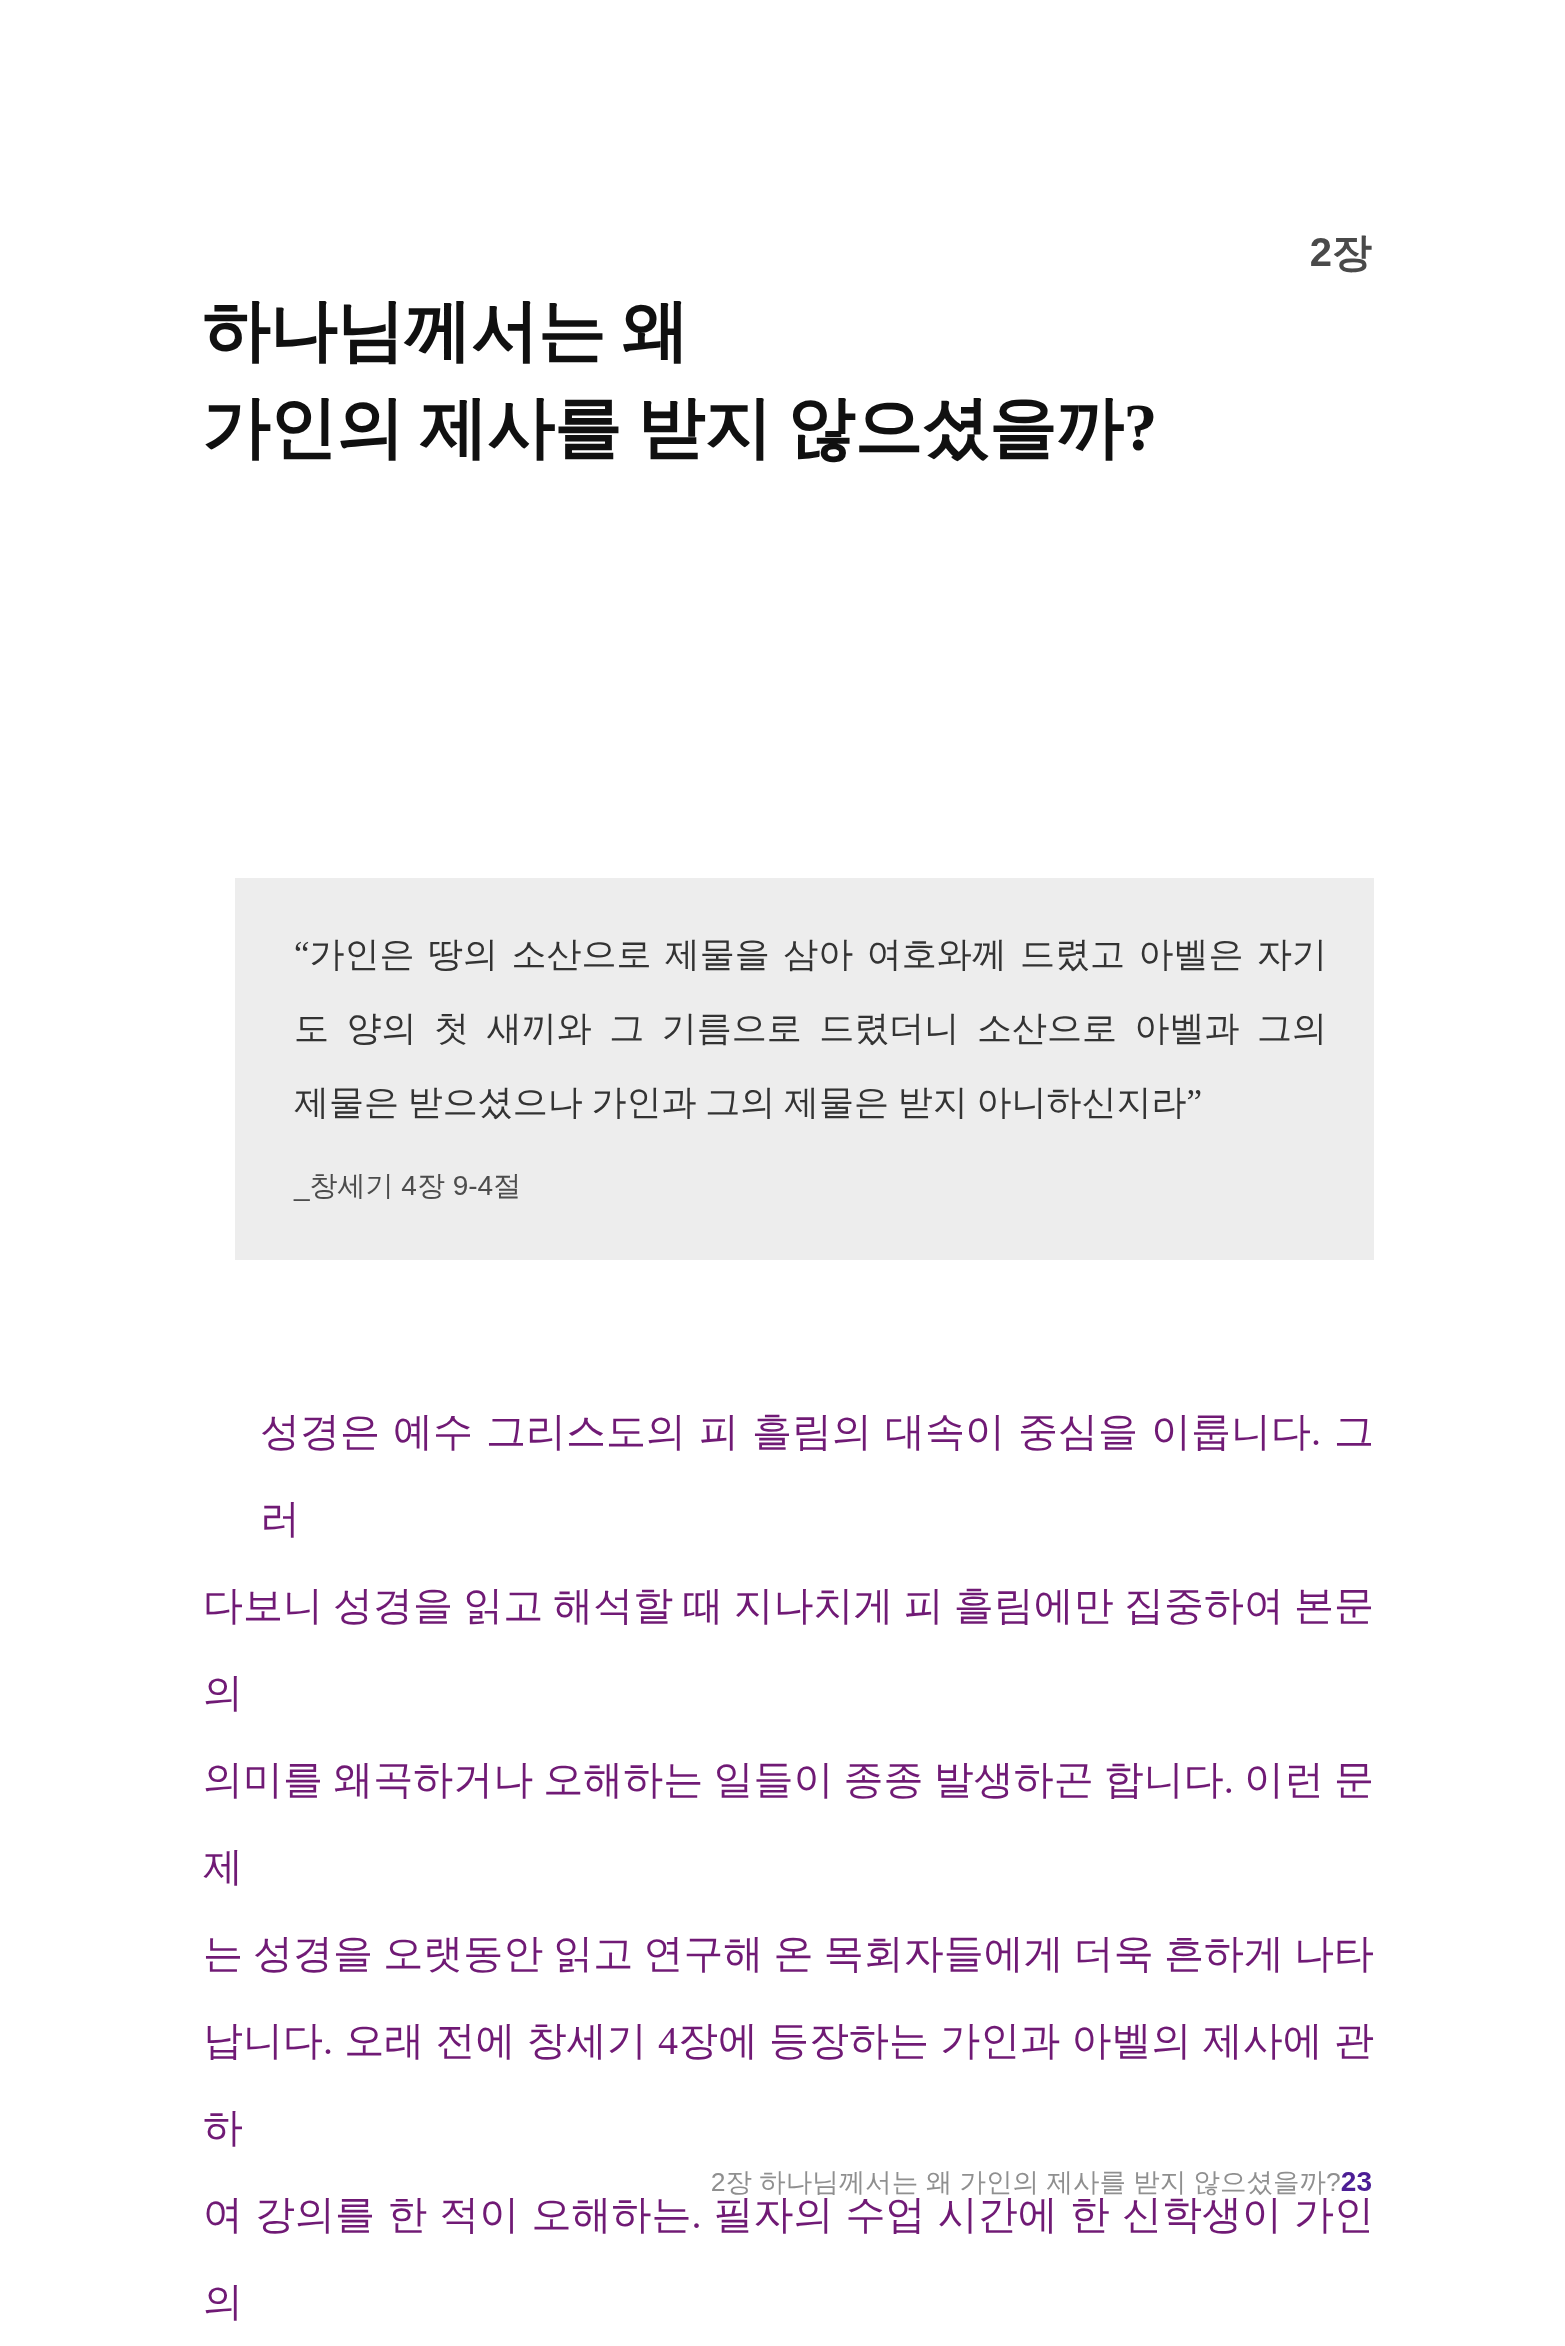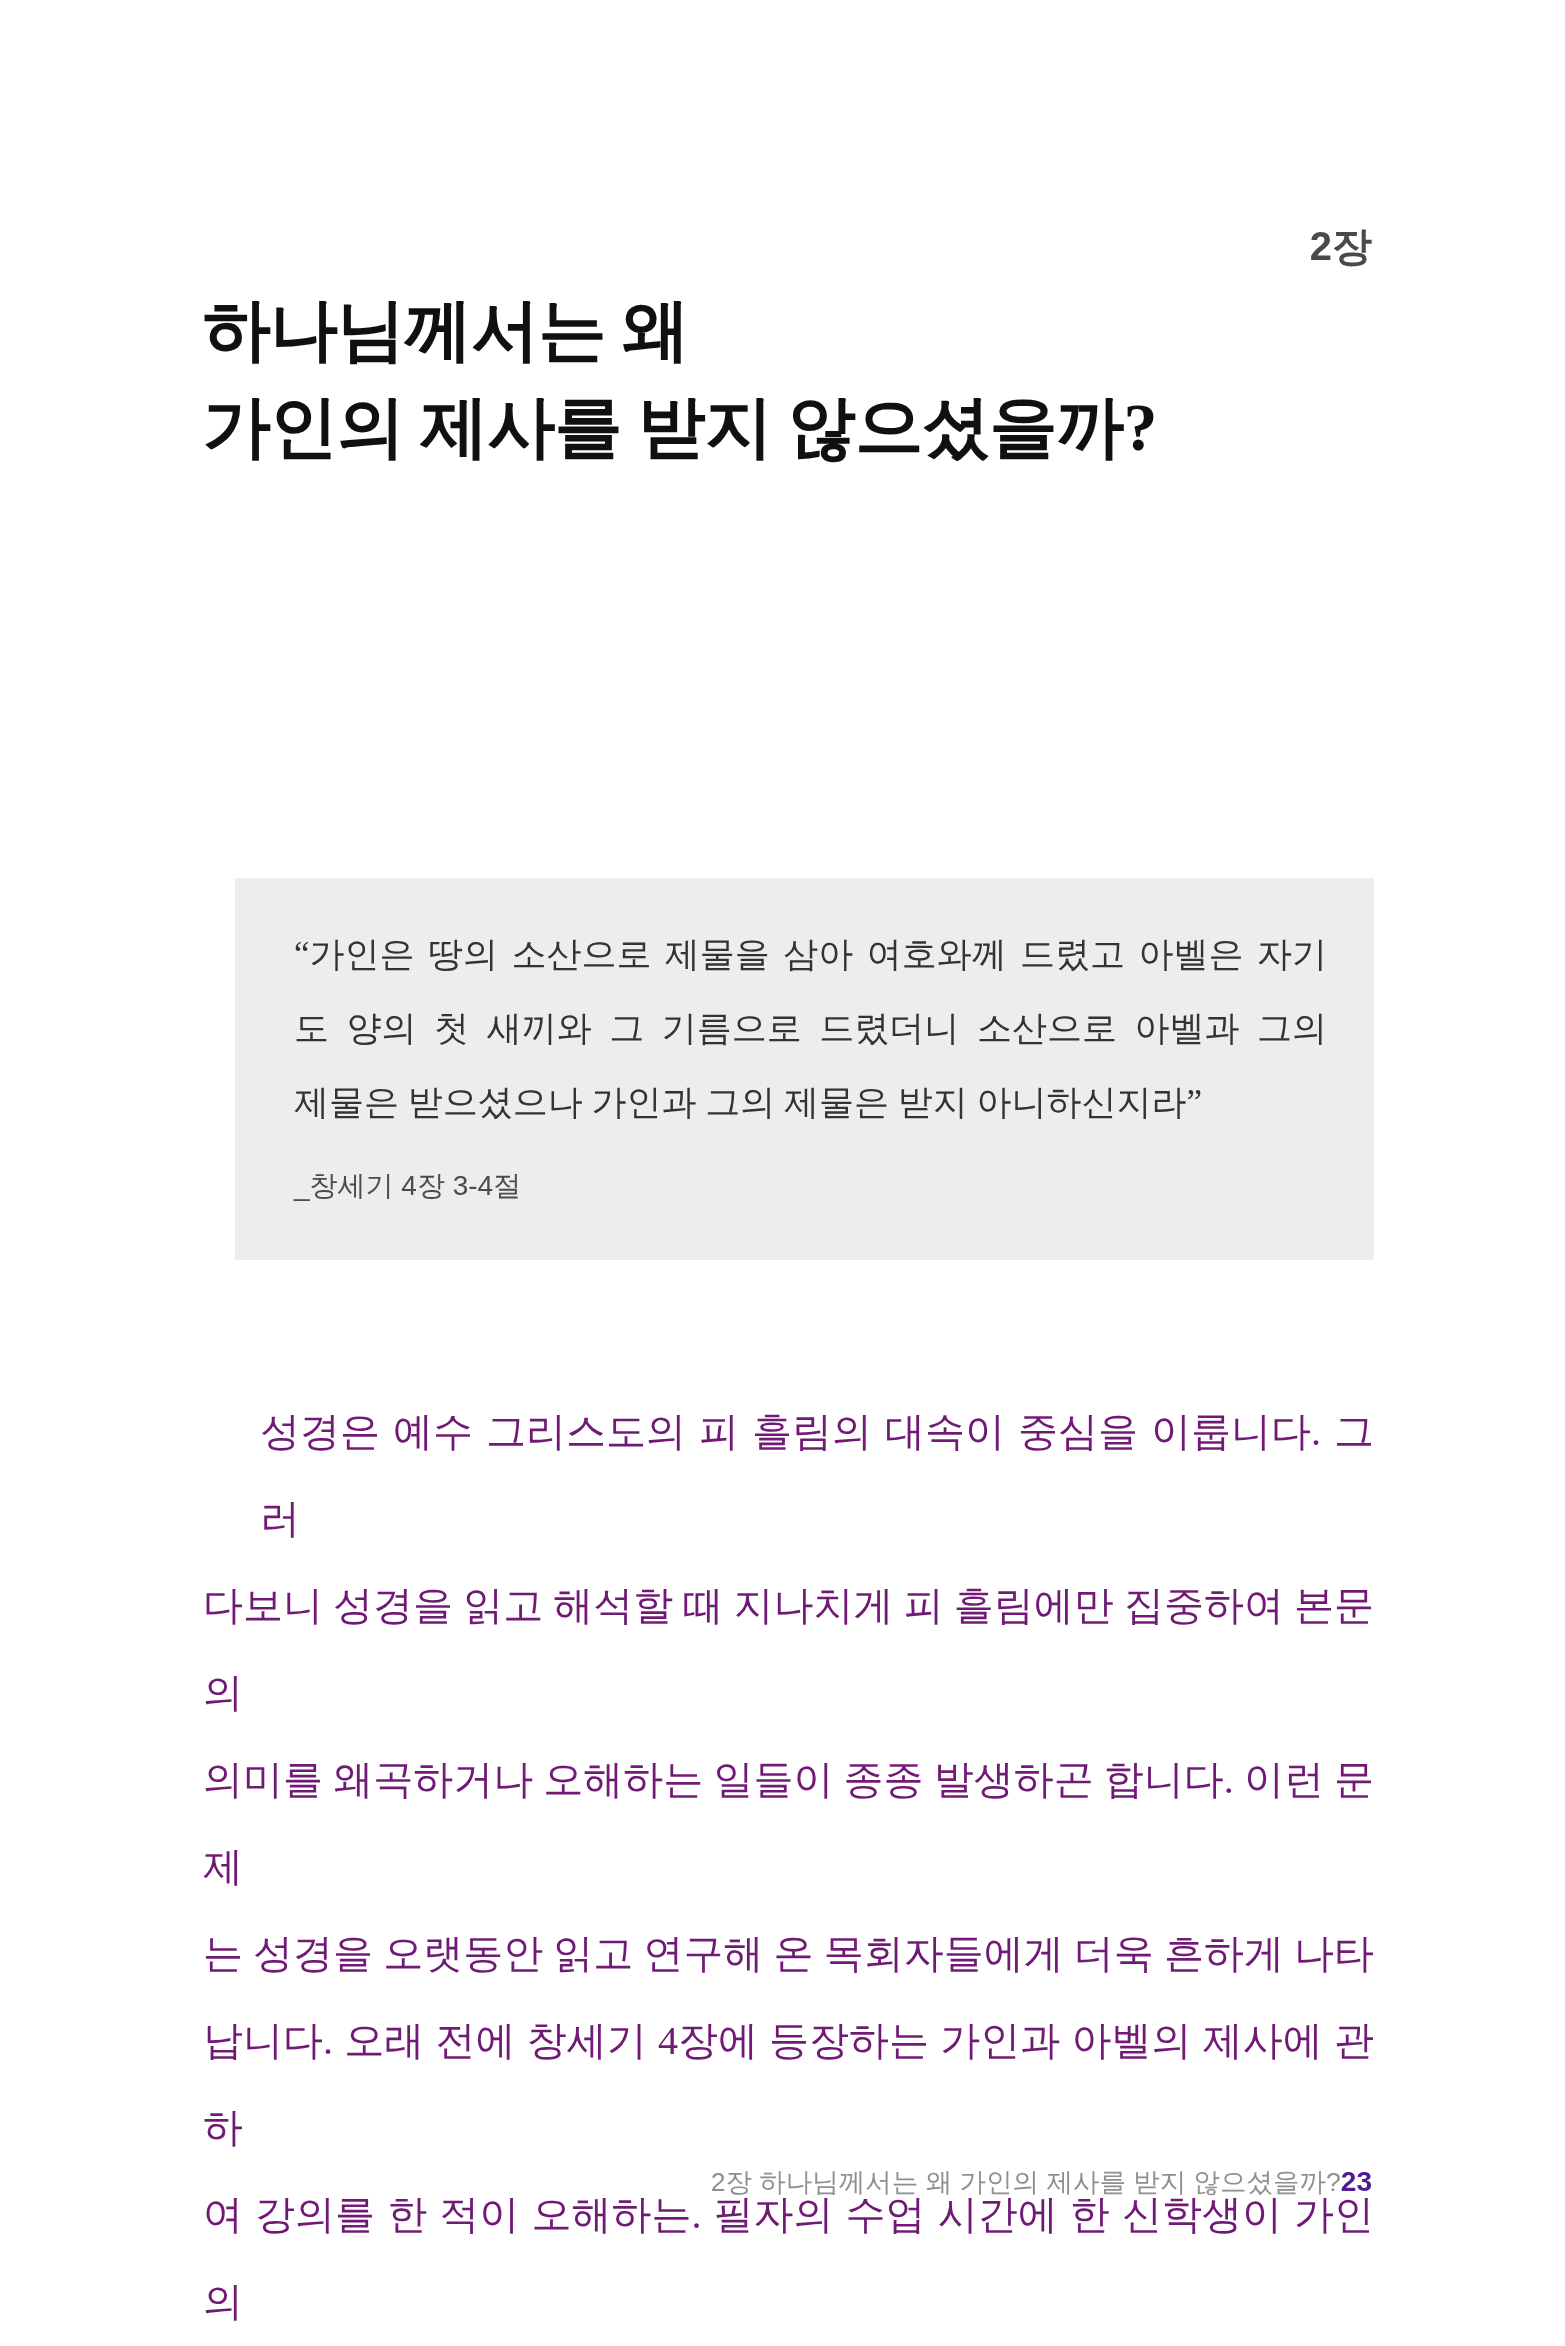--- a/index.html
+++ b/index.html
@@ -13,21 +13,21 @@
     height: 2347px;
     background: #ffffff;
     overflow: hidden;
     font-family: "Liberation Serif", serif;
     color: #1f1f1f;
   }
 
   
   .chapter-label {
     position: absolute;
-    top: 223px;
+    top: 229px;
     right: 193px;
     font-family: "Liberation Sans", sans-serif;
     font-size: 40px;
     font-weight: 600;
     color: #4a4a4a;
     line-height: 1.15;
   }
 
   
   .chapter-title {
@@ -128,21 +128,21 @@
 
   <div class="chapter-title">
     <div>하나님께서는 왜</div>
     <div>가인의 제사를 받지 않으셨을까?</div>
   </div>
 
   <div class="quote-box">
     <div class="quote-line flush">“가인은 땅의 소산으로 제물을 삼아 여호와께 드렸고 아벨은 자기</div>
     <div class="quote-line flush">도 양의 첫 새끼와 그 기름으로 드렸더니 소산으로 아벨과 그의</div>
     <div class="quote-line">제물은 받으셨으나 가인과 그의 제물은 받지 아니하신지라”</div>
-    <div class="quote-citation">_창세기 4장 3-4절</div>
+    <div class="quote-citation">_창세기 4장 9-4절</div>
   </div>
 
   <div class="body-text">
     <div class="body-line indent">성경은 예수 그리스도의 피 흘림의 대속이 중심을 이룹니다. 그러</div>
     <div class="body-line">다보니 성경을 읽고 해석할 때 지나치게 피 흘림에만 집중하여 본문의</div>
     <div class="body-line">의미를 왜곡하거나 오해하는 일들이 종종 발생하곤 합니다. 이런 문제</div>
     <div class="body-line">는 성경을 오랫동안 읽고 연구해 온 목회자들에게 더욱 흔하게 나타</div>
     <div class="body-line">납니다. 오래 전에 창세기 4장에 등장하는 가인과 아벨의 제사에 관하</div>
     <div class="body-line">여 강의를 한 적이 오해하는. 필자의 수업 시간에 한 신학생이 가인의</div>
     <div class="body-line">제사를 하나님께서 받지 않으신 이유가 ‘피 없는 제사’였기 때문이라</div>

